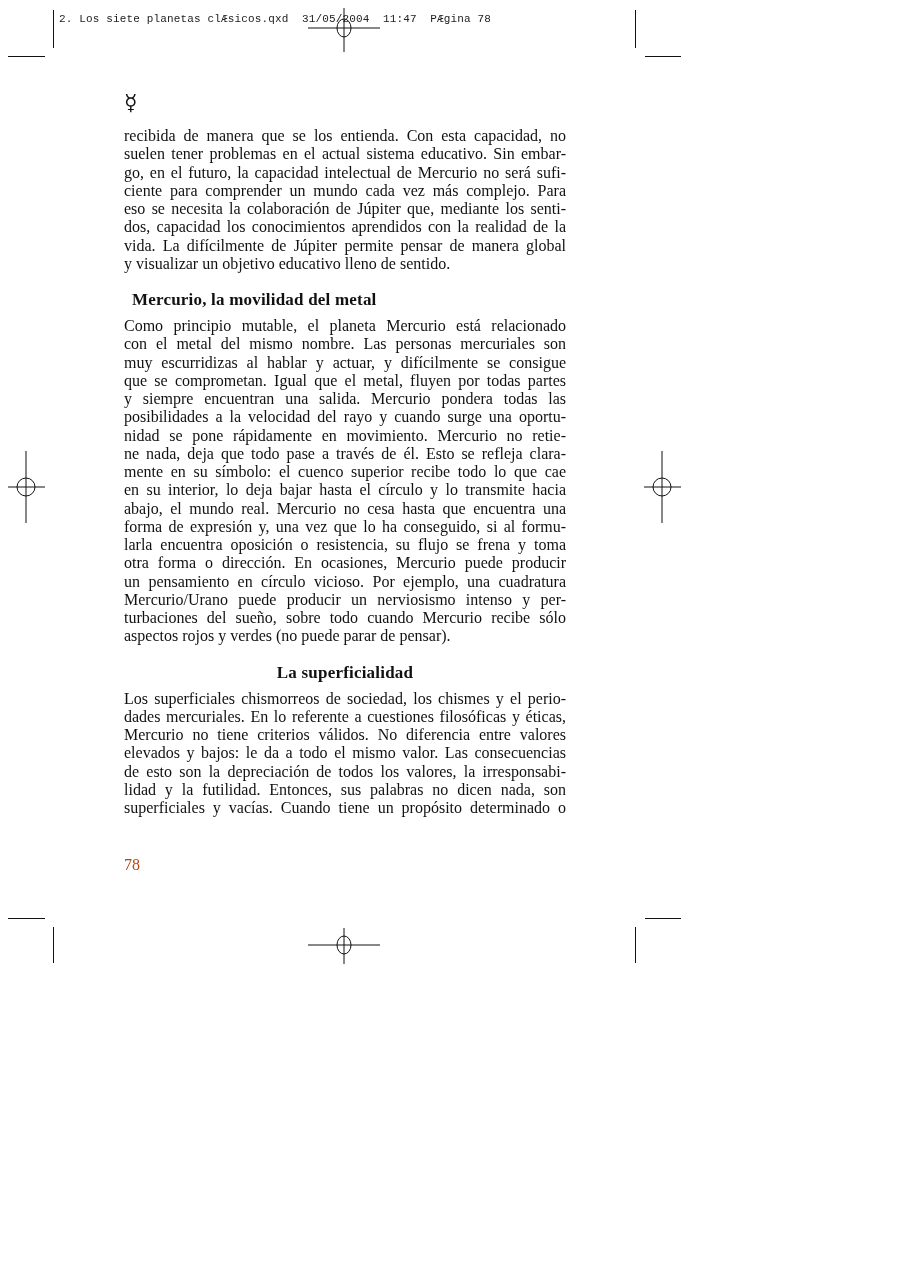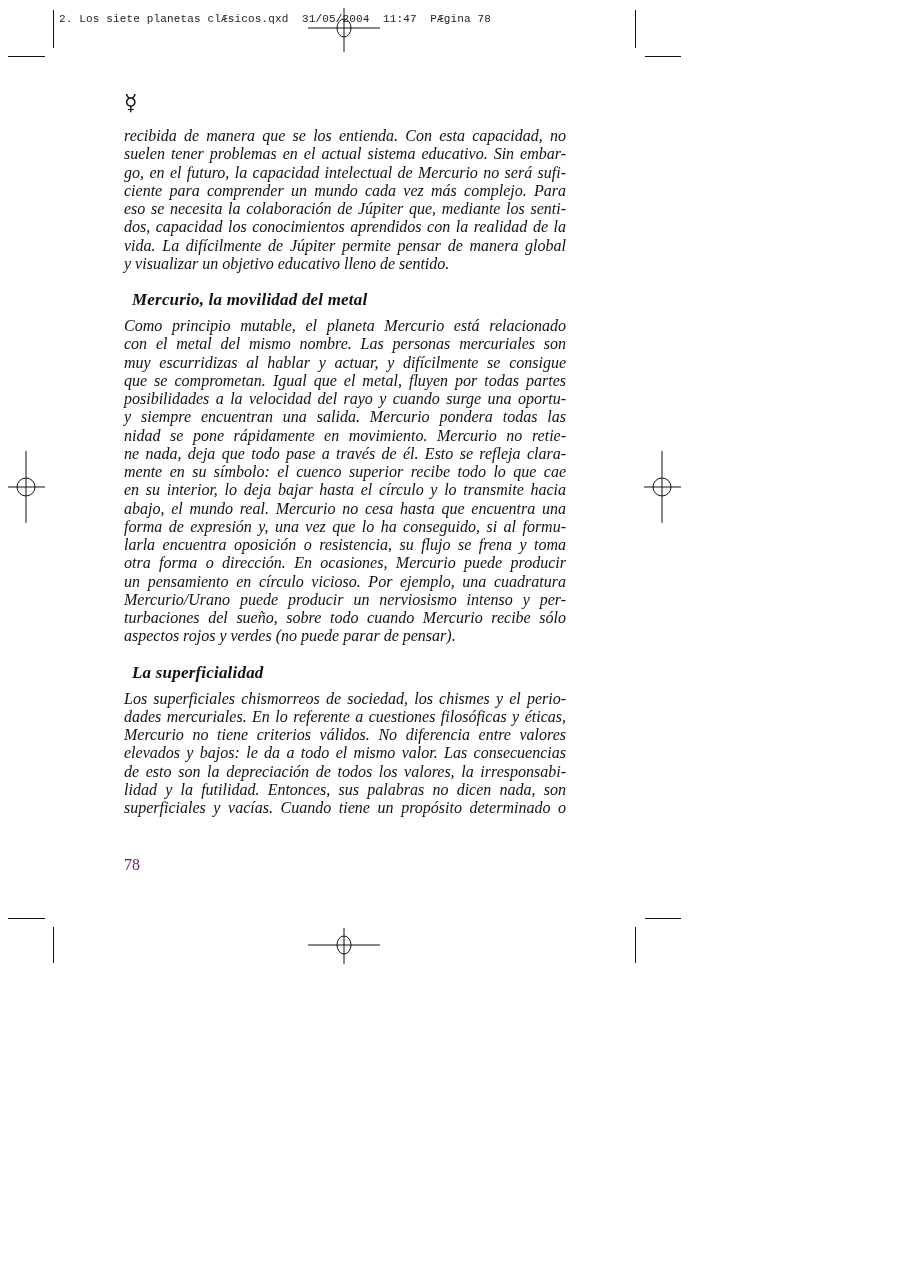--- a/index.html
+++ b/index.html
@@ -49,21 +49,20 @@
     }
     .column {
       position: absolute;
       left: 124px;
       top: 127px;
       width: 442px;
       font-family: "Liberation Serif", "DejaVu Serif", serif;
       font-size: 16px;
       line-height: 18.25px;
       color: #111;
-      font-style: italic;
     }
     .column p {
       margin: 0;
       text-align: justify;
       hyphens: manual;
     }
     .column p .ln {
       display: block;
       text-align: justify;
       text-align-last: justify;
@@ -72,29 +71,29 @@
       text-align-last: left;
     }
     .column h2 {
       margin: 8px;
       font-size: 17px;
       font-weight: bold;
       line-height: 22px;
       letter-spacing: 0.2px;
     }
     .h-mercurio { margin-top: 16px !important; margin-bottom: 6px !important; }
-    .h-super { margin-top: 16px !important; margin-bottom: 6px !important; }
+    .h-super { margin-top: 16px !important; margin-bottom: 6px !important; text-align: center; }
     .folio {
       position: absolute;
       left: 124px;
       top: 855px;
       font-family: "Liberation Serif", "DejaVu Serif", serif;
       font-size: 16px;
       line-height: 20px;
-      color: #701a75;
+      color: #c2410c;
     }
   </style>
 </head>
 <body>
 
 <div class="slug">2. Los siete planetas clÆsicos.qxd  31/05/2004  11:47  PÆgina 78</div>
 
 <div class="mark vline" style="left:53px; top:10px; height:38px;"></div>
 <div class="mark hline" style="left:8px; top:56px; width:37px;"></div>
 <div class="mark vline" style="left:635px; top:10px; height:38px;"></div>
@@ -149,22 +148,22 @@
     <span class="ln last">y visualizar un objetivo educativo lleno de sentido.</span>
   </p>
 
   <h2 class="h-mercurio">Mercurio, la movilidad del metal</h2>
 
   <p>
     <span class="ln">Como principio mutable, el planeta Mercurio está relacionado</span>
     <span class="ln">con el metal del mismo nombre. Las personas mercuriales son</span>
     <span class="ln">muy escurridizas al hablar y actuar, y difícilmente se consigue</span>
     <span class="ln">que se comprometan. Igual que el metal, fluyen por todas partes</span>
+    <span class="ln">y siempre encuentran una salida. Mercurio pondera todas las</span>
     <span class="ln">posibilidades a la velocidad del rayo y cuando surge una oportu-</span>
-    <span class="ln">y siempre encuentran una salida. Mercurio pondera todas las</span>
     <span class="ln">nidad se pone rápidamente en movimiento. Mercurio no retie-</span>
     <span class="ln">ne nada, deja que todo pase a través de él. Esto se refleja clara-</span>
     <span class="ln">mente en su símbolo: el cuenco superior recibe todo lo que cae</span>
     <span class="ln">en su interior, lo deja bajar hasta el círculo y lo transmite hacia</span>
     <span class="ln">abajo, el mundo real. Mercurio no cesa hasta que encuentra una</span>
     <span class="ln">forma de expresión y, una vez que lo ha conseguido, si al formu-</span>
     <span class="ln">larla encuentra oposición o resistencia, su flujo se frena y toma</span>
     <span class="ln">otra forma o dirección. En ocasiones, Mercurio puede producir</span>
     <span class="ln">un pensamiento en círculo vicioso. Por ejemplo, una cuadratura</span>
     <span class="ln">Mercurio/Urano puede producir un nerviosismo intenso y per-</span>

